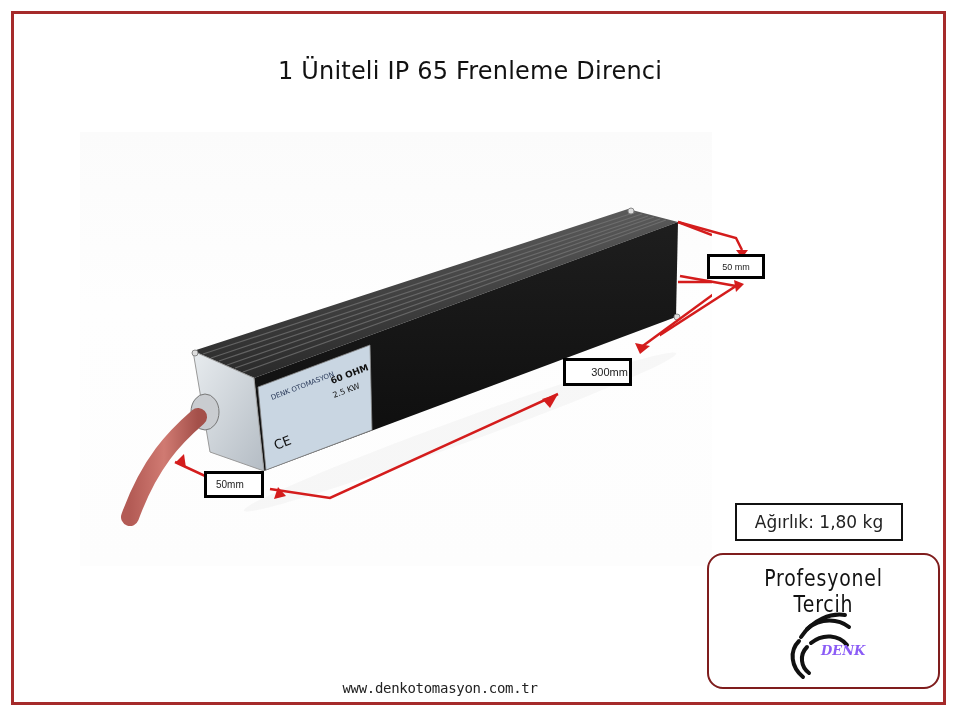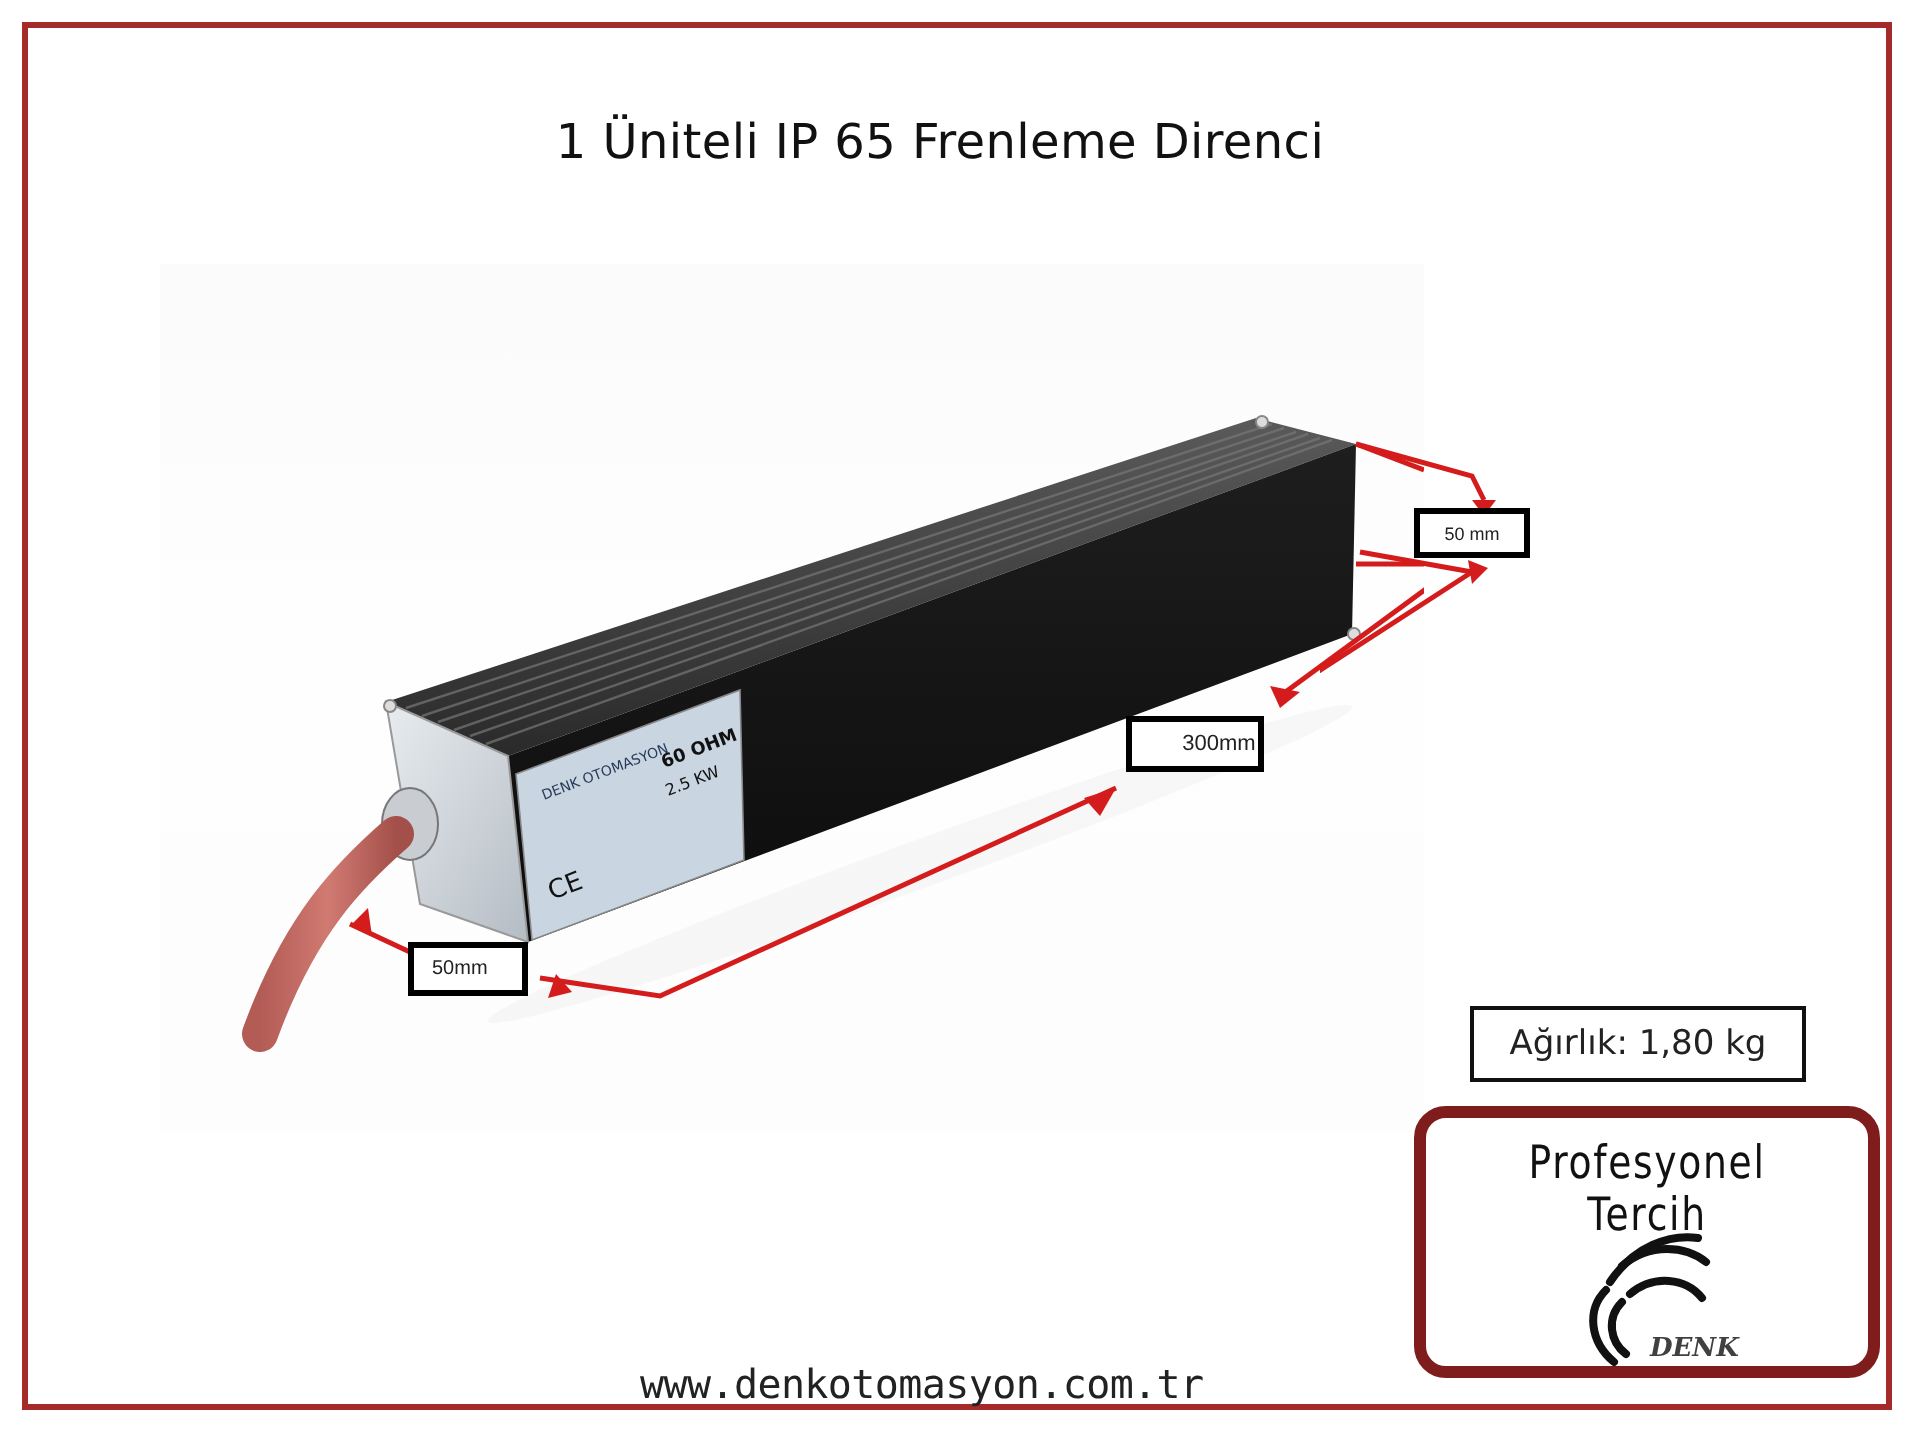--- a/index.html
+++ b/index.html
@@ -74,21 +74,21 @@
       display: flex;
       align-items: center;
       justify-content: center;
     }
     .brand-box {
       position: absolute;
       left: 707px;
       top: 553px;
       width: 233px;
       height: 136px;
-      border: 6px solid #7f1d1d;
+      border: 2px solid #7f1d1d;
       border-radius: 16px;
       box-sizing: border-box;
       background: #fff;
     }
     .brand-slogan {
       position: absolute;
       left: 0;
       top: 10px;
       width: 100%;
       text-align: center;
@@ -108,31 +108,30 @@
       height: 76px;
     }
     .brand-name {
       position: absolute;
       left: 40px;
       top: 36px;
       font-family: "DejaVu Serif", serif;
       font-style: italic;
       font-weight: bold;
       font-size: 13px;
-      color: #404040;
-      margin-top: 20px;
+      color: #8b5cf6;
     }
     .website {
       position: absolute;
       left: 320px;
       top: 680px;
       width: 240px;
       text-align: center;
       font-family: "DejaVu Sans Mono", monospace;
-      font-size: 20px;
+      font-size: 14px;
       color: #222;
       letter-spacing: -0.3px;
     }
   </style>
 </head>
 <body>
 
 <div class="frame"></div>
 
 <div class="title">1 Üniteli IP 65 Frenleme Direnci</div>

